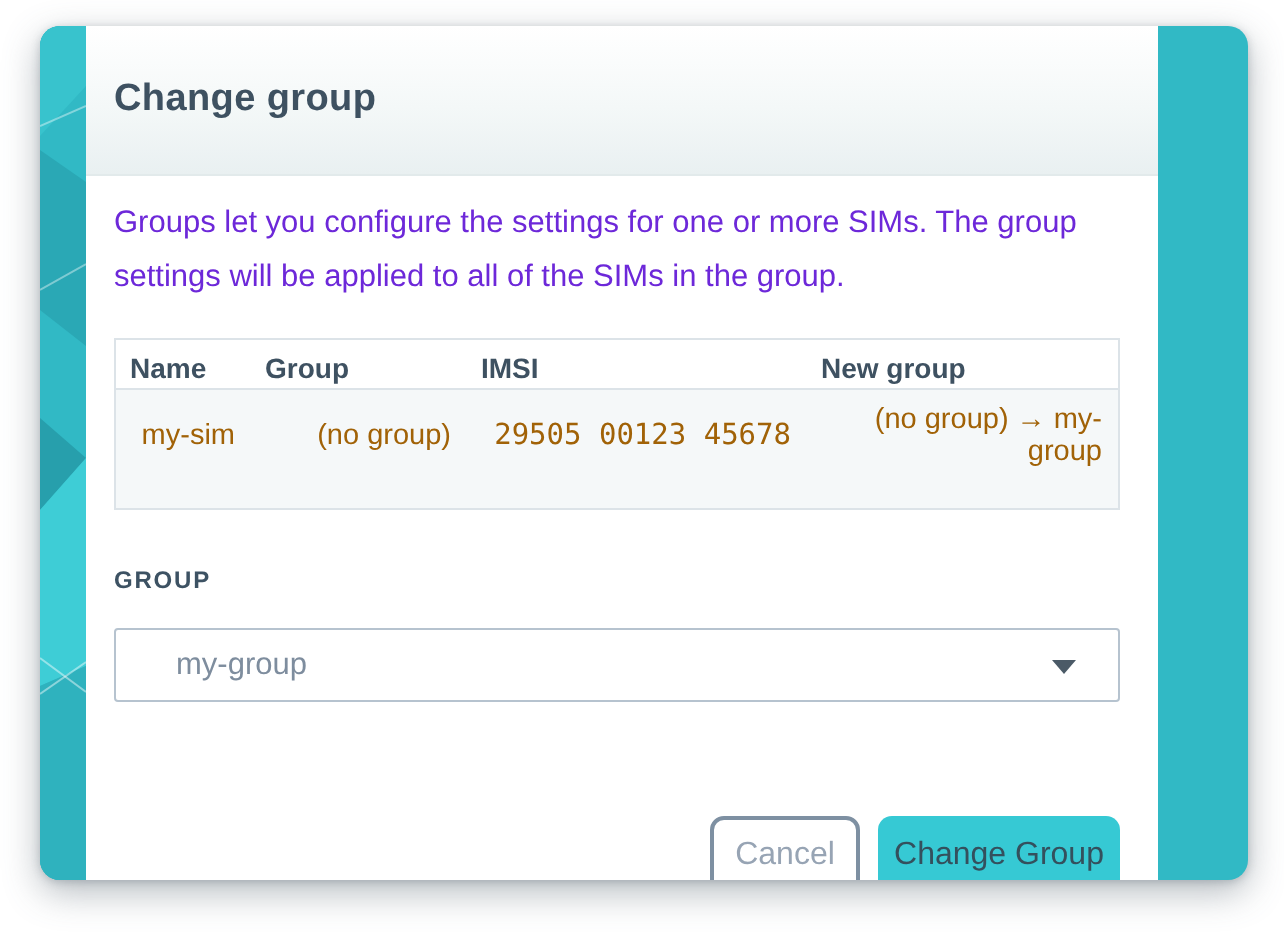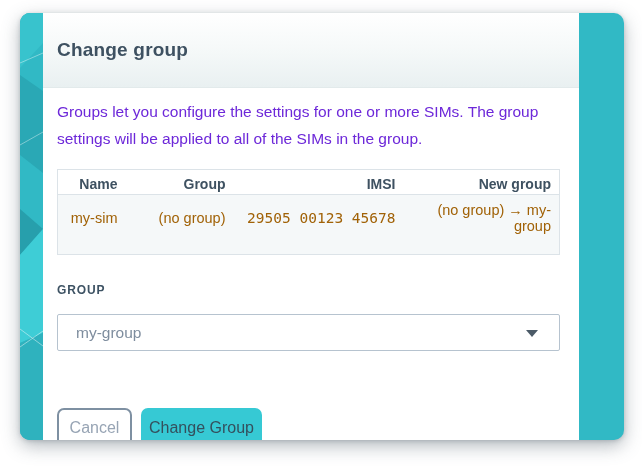--- a/index.html
+++ b/index.html
@@ -41,54 +41,54 @@
   .description {
     font-size: 15.5px; line-height: 27px; color: #6d28d9;
   }
 
   table.sims {
     width: 100%; margin-top: 17px;
     border-collapse: collapse; table-layout: fixed;
     border: 1px solid #dce3e8;
   }
   table.sims th {
-    text-align: right; font-size: 14px; font-weight: 700; color: #3e5161;
+    text-align: left; font-size: 14px; font-weight: 700; color: #3e5161;
     padding: 6px 8px 2px 7px; background: #ffffff;
     border-bottom: 1px solid #dce3e8;
   }
   table.sims td {
     font-size: 14.5px; color: #a16207;
     padding: 7px 8px 20px 7px; background: #f5f8f9; text-align: right;
   }
   td.imsi {
     font-family: "DejaVu Sans Mono", monospace; font-size: 13.5px; color: #5c6c7d;
   }
 
   .group-label {
     display: block; margin-top: 28px;
     font-size: 12px; font-weight: 700; letter-spacing: 0.9px;
     color: #3d5263;
   }
   .select {
     margin-top: 17px; height: 37px; width: 100%;
     border: 1px solid #b6c3cf; border-radius: 2px; background: #ffffff;
     display: flex; align-items: center;
-    padding-left: 18px; position: relative; cursor: pointer;
+    padding-left: 30px; position: relative; cursor: pointer;
   }
   .select-value { font-size: 15.5px; color: #7e8d9e; }
   .caret {
     position: absolute; right: 21px; top: 15px;
     width: 0; height: 0;
     border-left: 6px solid transparent;
     border-right: 6px solid transparent;
     border-top: 7px solid #4b5a67;
   }
 
   .modal-footer {
-    display: flex; gap: 9px;
+    display: flex; justify-content: flex-end; gap: 9px;
     margin-top: 57px;
   }
   .btn {
     height: 40px; border-radius: 7px; font-size: 16px;
     font-family: "Liberation Sans", sans-serif;
     display: inline-flex; align-items: center; justify-content: center;
     cursor: pointer;
   }
   .btn-cancel {
     width: 75px; background: #ffffff;

